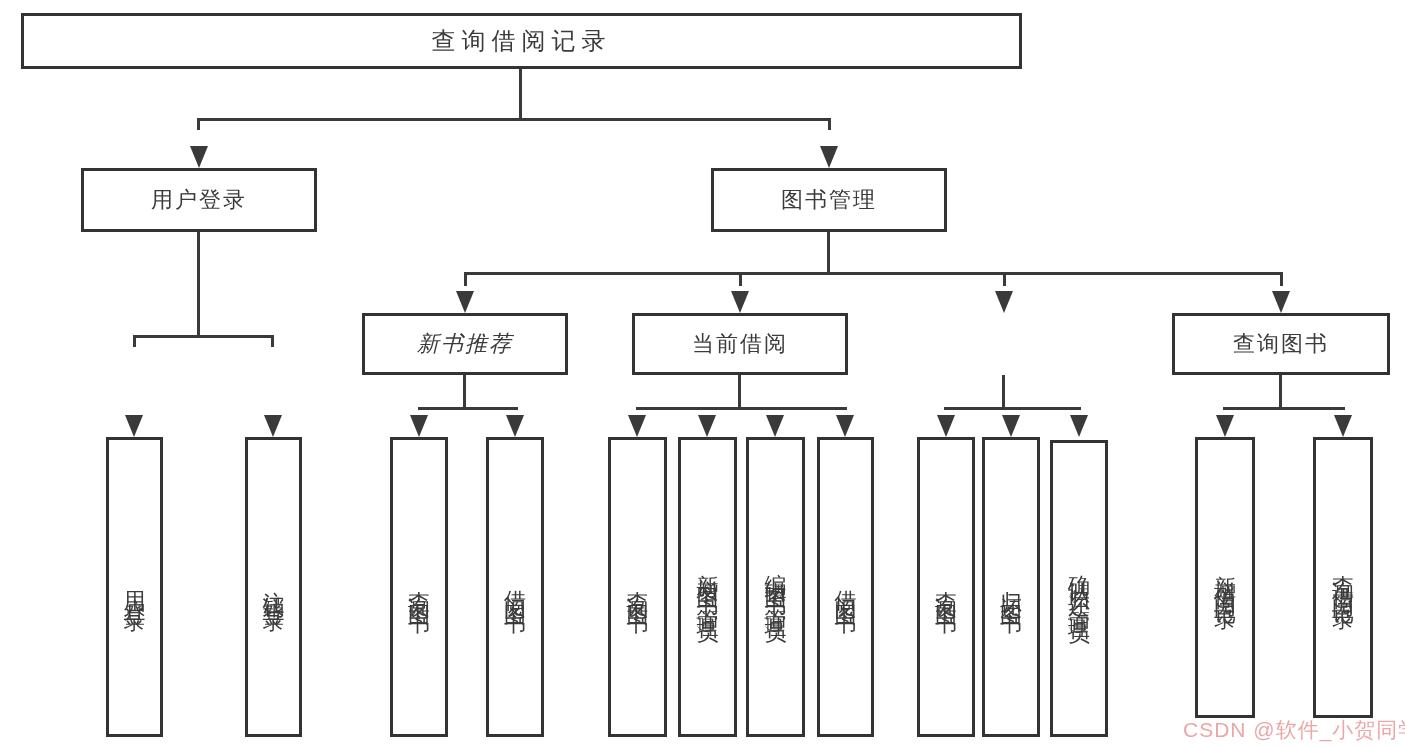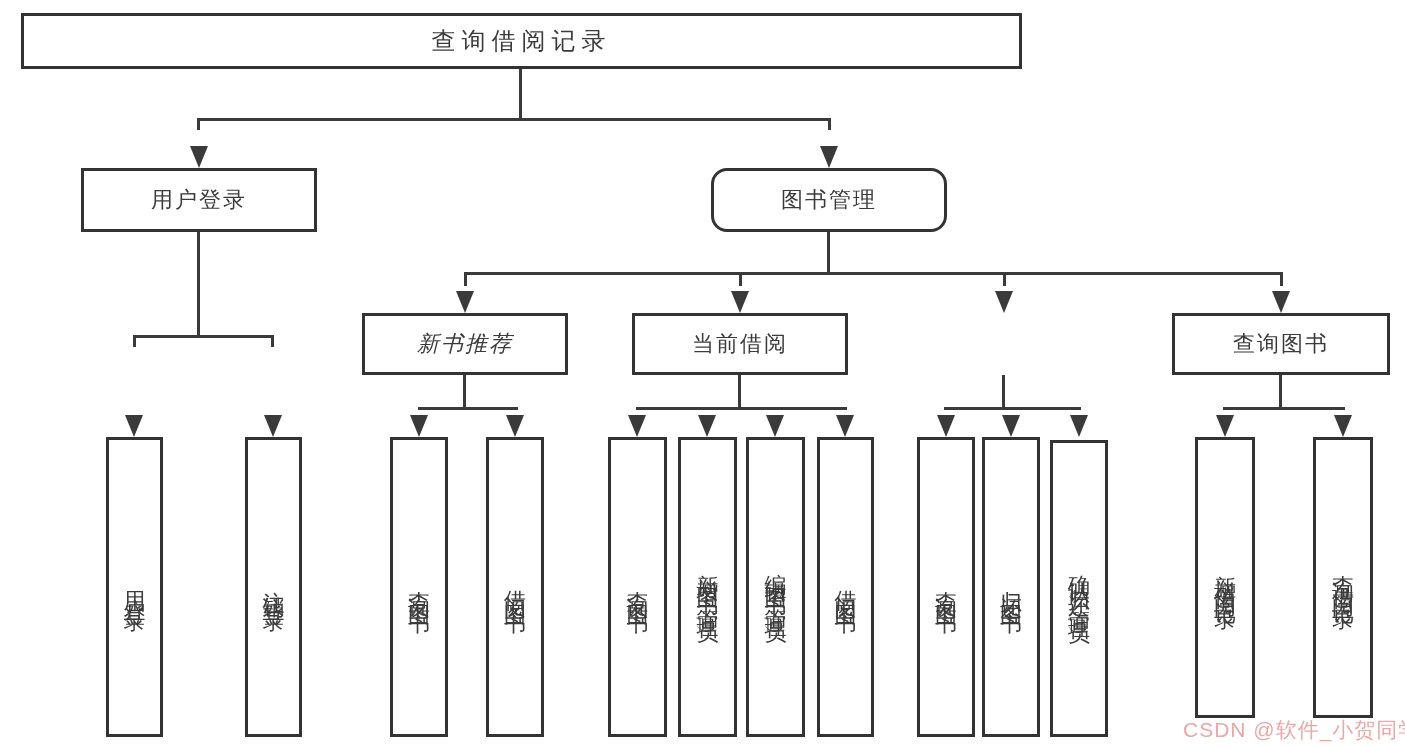--- a/index.html
+++ b/index.html
@@ -35,21 +35,21 @@
   }
 </style>
 </head>
 <body>
 
 <div class="canvas">
 
   <div class="box rootbox" style="left:21px;top:13px;width:1001px;height:56px;">查询借阅记录</div>
 
   <div class="box" style="left:81px;top:168px;width:236px;height:64px;">用户登录</div>
-  <div class="box" style="left:711px;top:168px;width:236px;height:64px;border-radius:16px;">图书管理</div>
+  <div class="box" style="left:711px;top:168px;width:236px;height:64px;">图书管理</div>
 
   <div class="box" style="left:362px;top:313px;width:206px;height:62px;font-style:italic;">新书推荐</div>
   <div class="box" style="left:632px;top:313px;width:216px;height:62px;">当前借阅</div>
   <div class="box" style="left:1172px;top:313px;width:218px;height:62px;">查询图书</div>
 
   <div class="box vbox" style="left:106px;top:437px;width:57px;height:300px;">用户登录</div>
   <div class="box vbox" style="left:245px;top:437px;width:57px;height:300px;">注销登录</div>
 
   <div class="box vbox" style="left:390px;top:437px;width:58px;height:300px;">查询图书</div>
   <div class="box vbox" style="left:486px;top:437px;width:58px;height:300px;">借阅图书</div>

